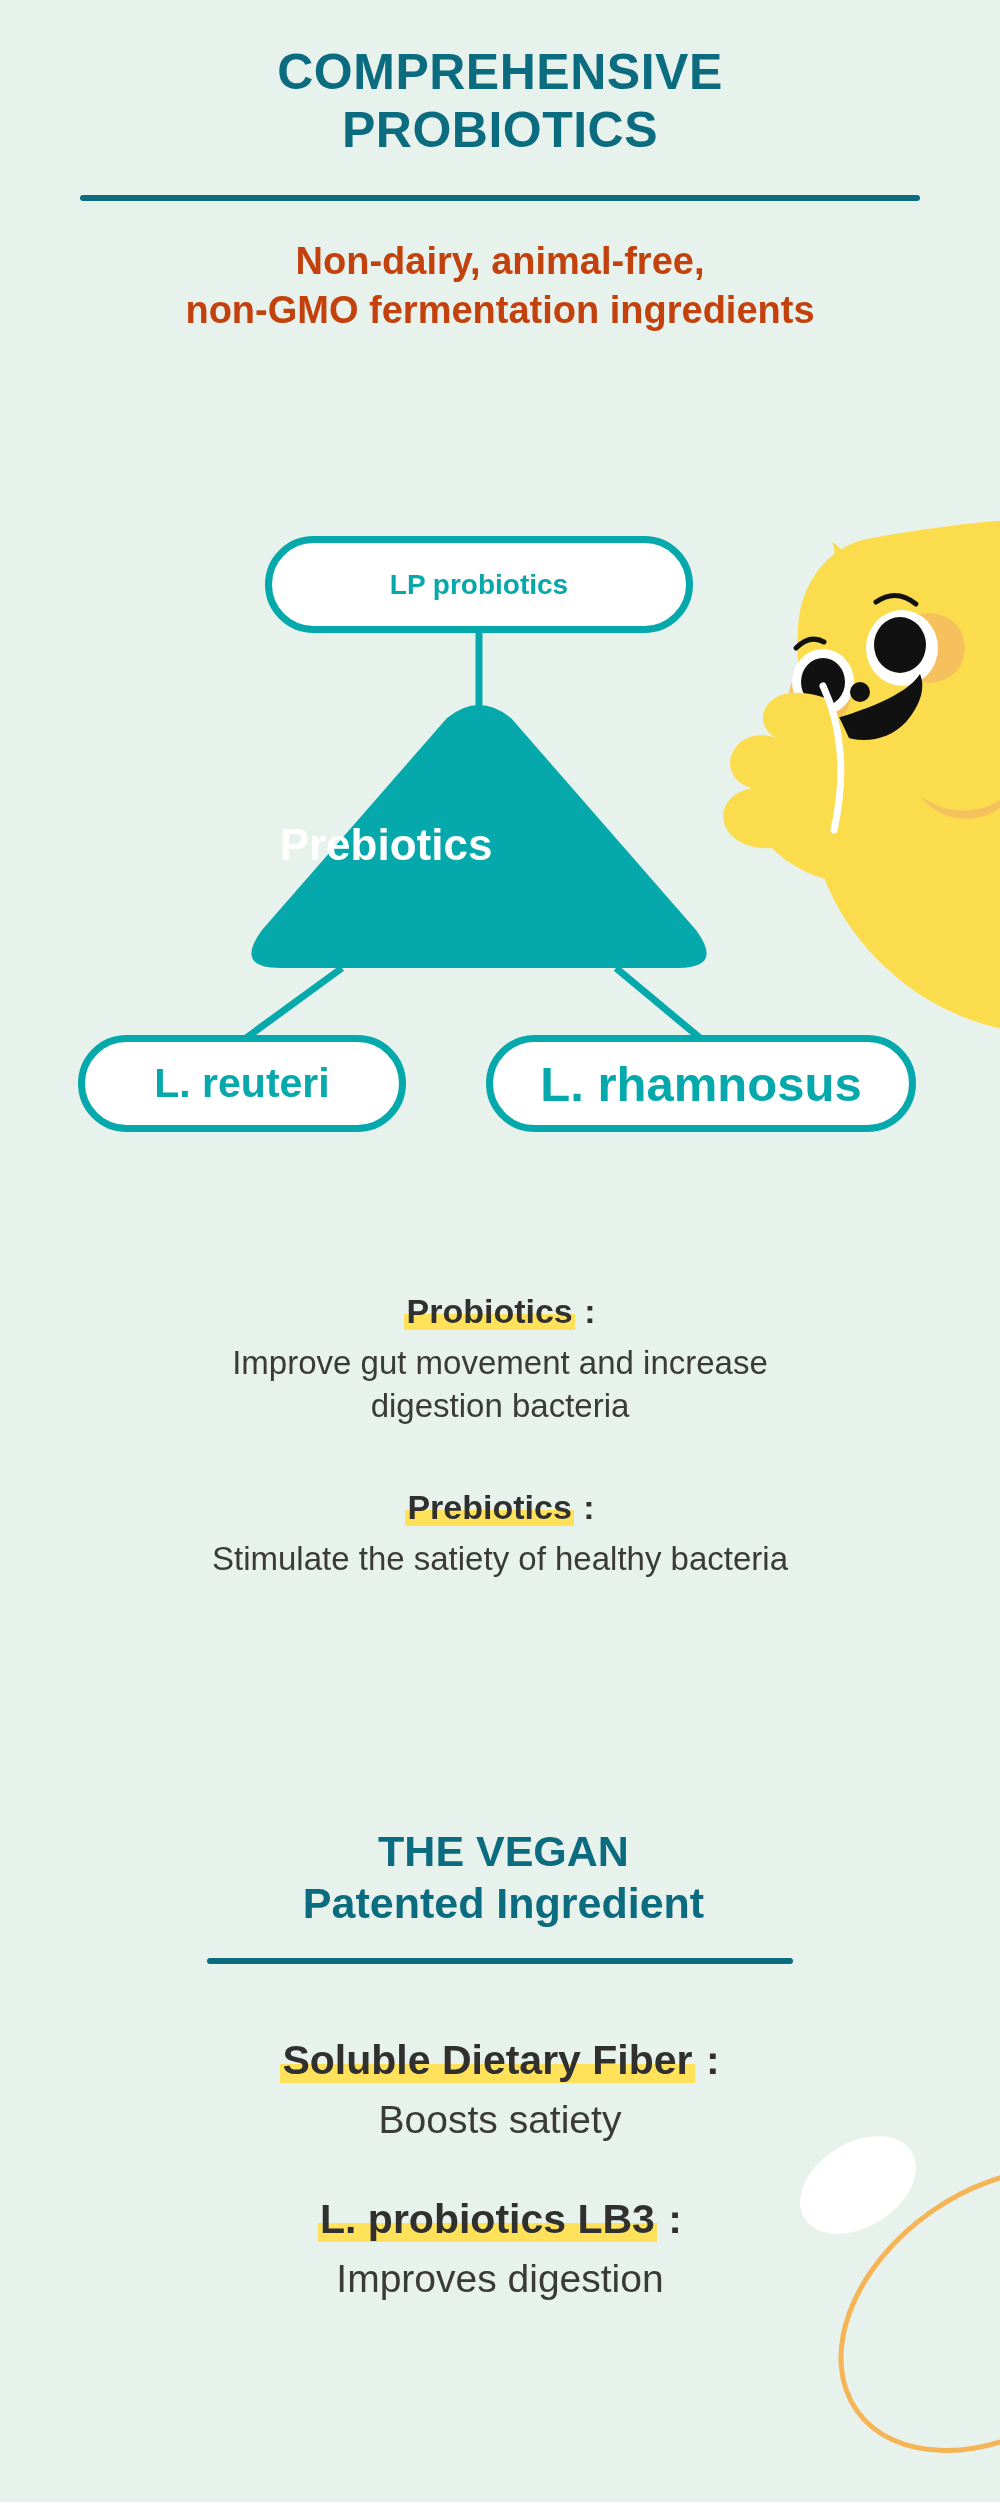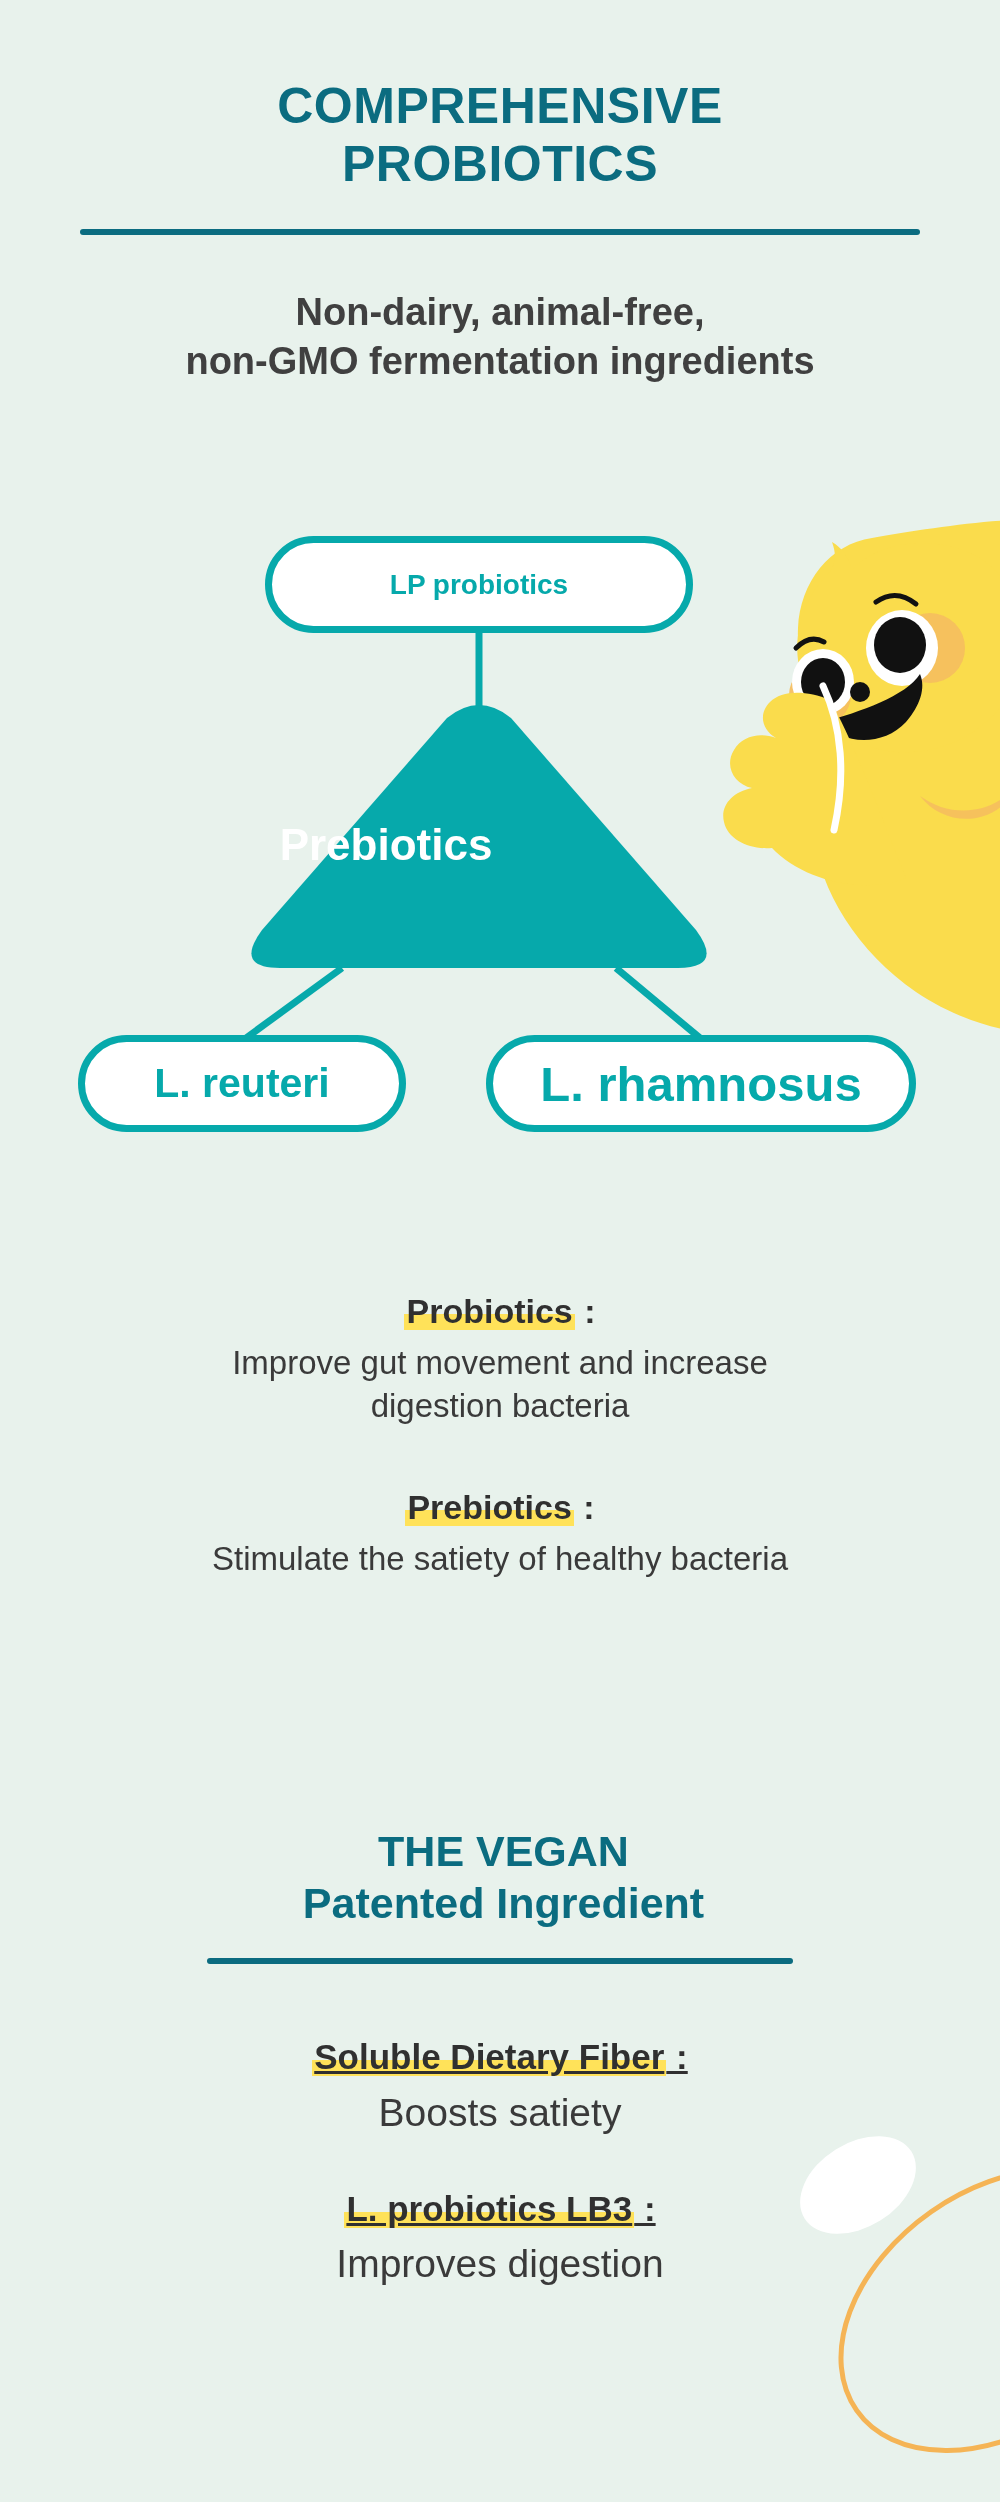--- a/index.html
+++ b/index.html
@@ -13,33 +13,33 @@
   .page{position:relative;width:1000px;height:2502px;overflow:hidden;}
 
   
   .header{position:absolute;left:0;top:0;width:1000px;text-align:center;}
   .title{
     color:#0B6C80;
     font-size:50px;
     font-weight:bold;
     line-height:1.15;
     letter-spacing:0.5px;
-    padding-top:78px;
+    padding-top:44px;
     white-space:pre-line;
   }
   .divider-top{
     width:840px;height:6px;background:#0B6C80;
     margin:36px auto 0 auto;border-radius:3px;
   }
   .subtitle{
-    color:#404040;
+    color:#c2410c;
     font-size:38px;
     font-weight:bold;
     line-height:1.3;
-    margin-top:53px;
+    margin-top:36px;
     white-space:pre-line;
   }
 
   .pill{
     position:absolute;
     background:#FFFFFF;
     border:7px solid #06A9AB;
     border-radius:999px;
     display:flex;align-items:center;justify-content:center;
     color:#06A9AB;
@@ -83,21 +83,21 @@
     white-space:pre-line;
     margin-left:7px;
   }
   .divider-mid{
     width:586px;height:6px;background:#0B6C80;
     margin:28px auto 0 auto;border-radius:3px;
   }
 
   .facts2{position:absolute;left:0;top:2035px;width:1000px;text-align:center;}
   .facts2 .fact{margin-bottom:48px;}
-  .facts2 .fact-term{font-size:35px;text-decoration:underline;}
+  .facts2 .fact-term{font-size:41px;}
   .facts2 .fact-desc{font-size:39px;}
 
   
   .deco{position:absolute;left:0;top:0;width:1000px;height:2502px;z-index:0;pointer-events:none;}
   .mascot{position:absolute;left:620px;top:500px;width:420px;height:540px;z-index:2;}
 </style>
 </head>
 <body>
 
 <div class="page">

